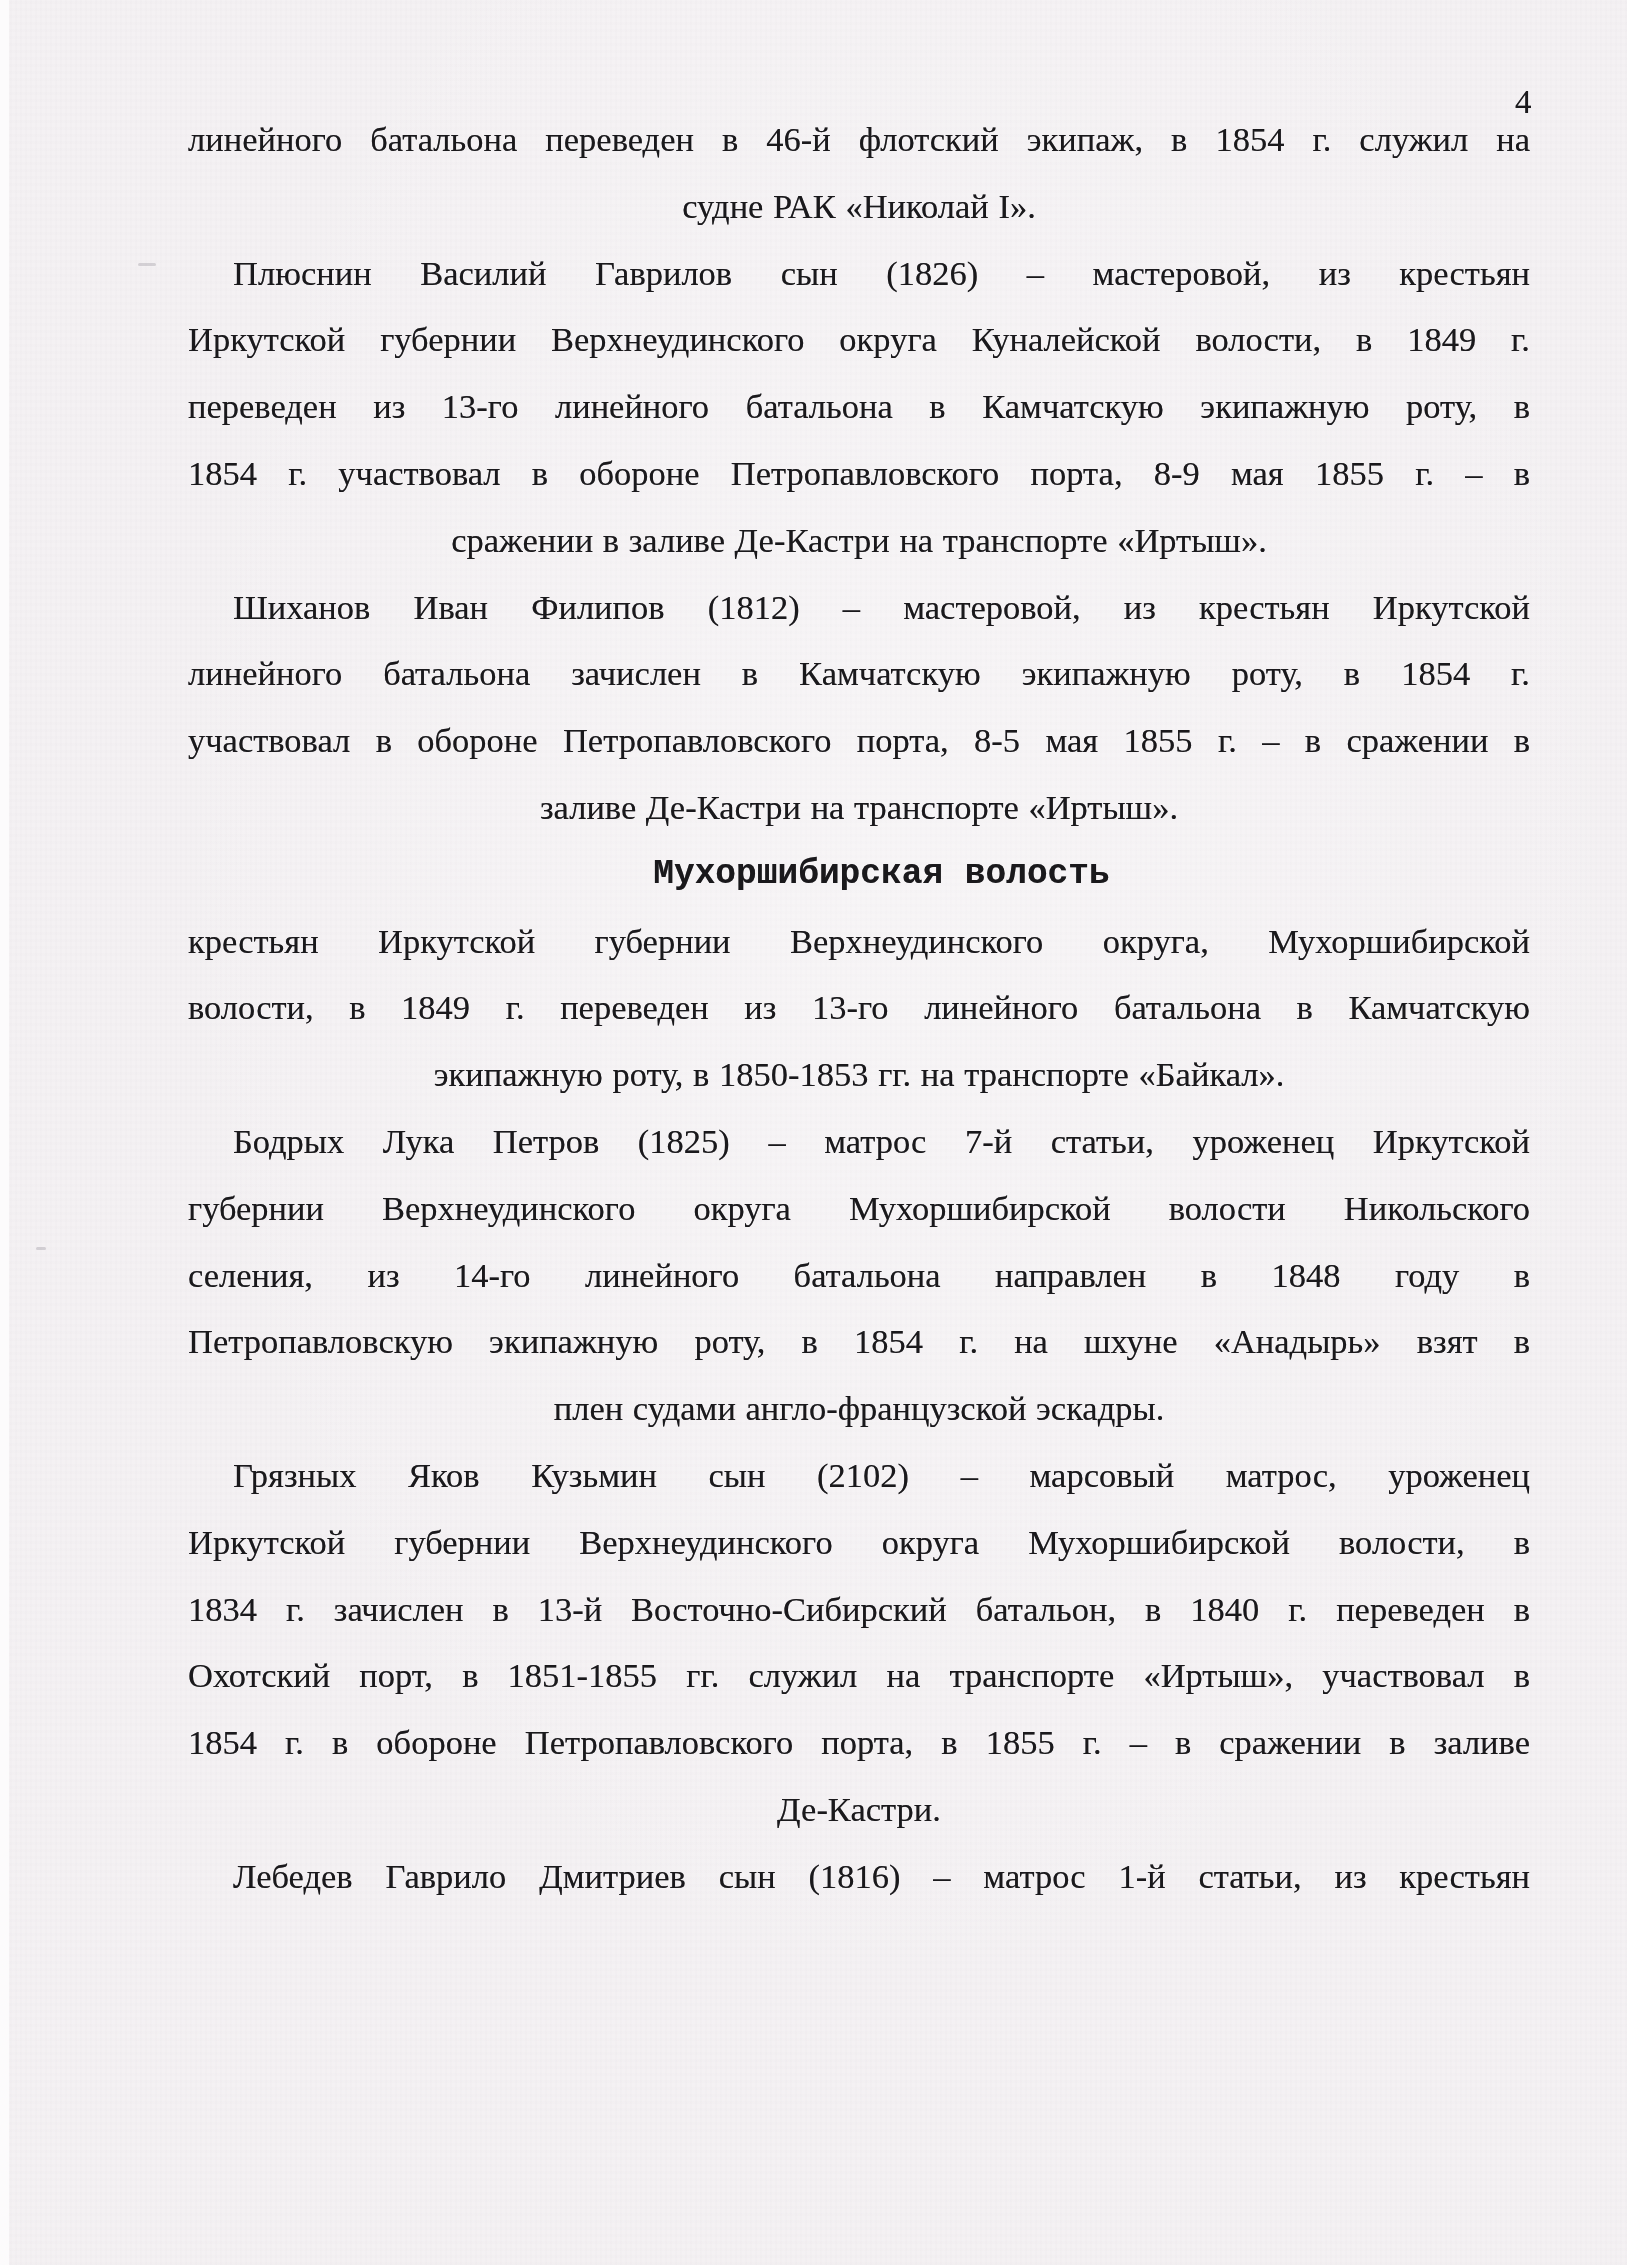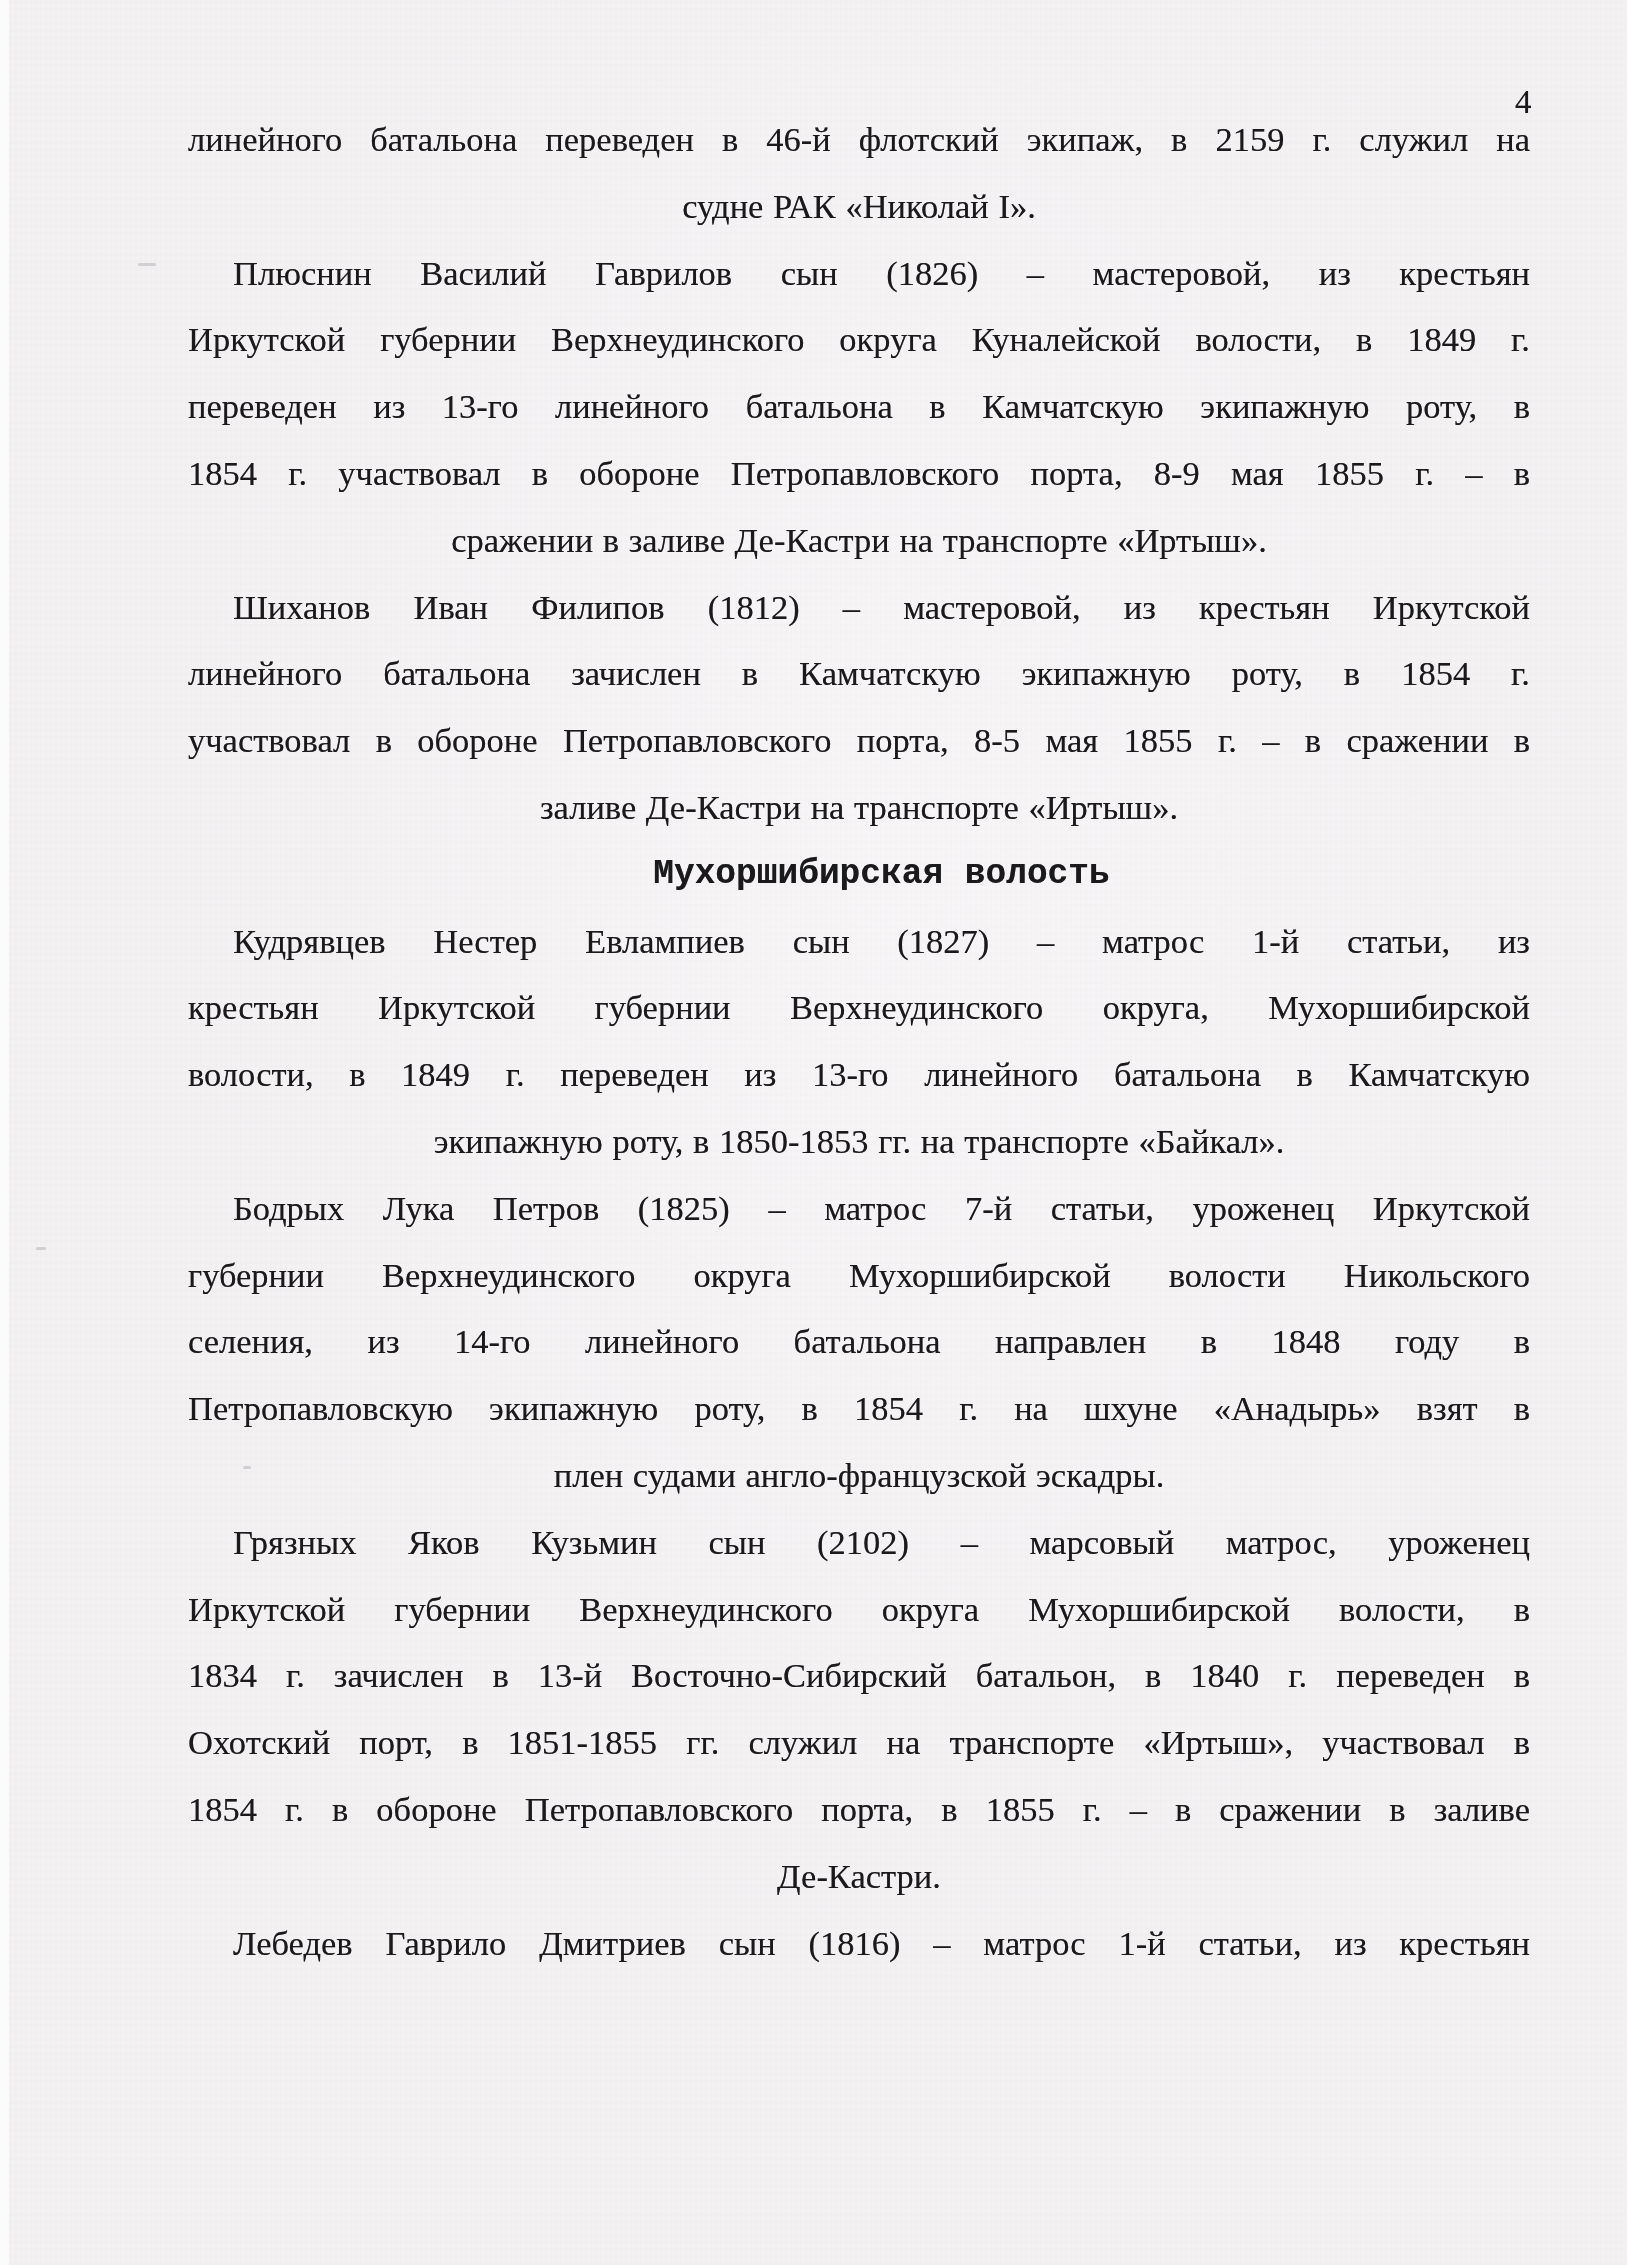--- a/index.html
+++ b/index.html
@@ -75,33 +75,32 @@
   .smudge.s2 { left: 36px;  top: 1247px; width: 10px; height: 3px; }
   .smudge.s3 { left: 243px; top: 1466px; width: 8px; height: 3px; }
 </style>
 </head>
 <body>
 
 <div class="page">
   <div class="page-number">4</div>
 
   <div class="text-block">
-      <div class="line just">линейного батальона переведен в 46-й флотский экипаж, в 2159 г. служил на</div>
+      <div class="line just">линейного батальона переведен в 46-й флотский экипаж, в 1854 г. служил на</div>
       <div class="line">судне РАК «Николай I».</div>
       <div class="line just indent">Плюснин Василий Гаврилов сын (1826) – мастеровой, из крестьян</div>
       <div class="line just">Иркутской губернии Верхнеудинского округа Куналейской волости, в 1849 г.</div>
       <div class="line just">переведен из 13-го линейного батальона в Камчатскую экипажную роту, в</div>
       <div class="line just">1854 г. участвовал в обороне Петропавловского порта, 8-9 мая 1855 г. – в</div>
       <div class="line">сражении в заливе Де-Кастри на транспорте «Иртыш».</div>
       <div class="line just indent">Шиханов Иван Филипов (1812) – мастеровой, из крестьян Иркутской</div>
       <div class="line just">линейного батальона зачислен в Камчатскую экипажную роту, в 1854 г.</div>
       <div class="line just">участвовал в обороне Петропавловского порта, 8-5 мая 1855 г. – в сражении в</div>
       <div class="line">заливе Де-Кастри на транспорте «Иртыш».</div>
       <div class="line indent bold">Мухоршибирская волость</div>
-      <div class="line just indent">Кудрявцев Нестер Евлампиев сын (1827) – матрос 1-й статьи, из</div>
       <div class="line just">крестьян Иркутской губернии Верхнеудинского округа, Мухоршибирской</div>
       <div class="line just">волости, в 1849 г. переведен из 13-го линейного батальона в Камчатскую</div>
       <div class="line">экипажную роту, в 1850-1853 гг. на транспорте «Байкал».</div>
       <div class="line just indent">Бодрых Лука Петров (1825) – матрос 7-й статьи, уроженец Иркутской</div>
       <div class="line just">губернии Верхнеудинского округа Мухоршибирской волости Никольского</div>
       <div class="line just">селения, из 14-го линейного батальона направлен в 1848 году в</div>
       <div class="line just">Петропавловскую экипажную роту, в 1854 г. на шхуне «Анадырь» взят в</div>
       <div class="line">плен судами англо-французской эскадры.</div>
       <div class="line just indent">Грязных Яков Кузьмин сын (2102) – марсовый матрос, уроженец</div>
       <div class="line just">Иркутской губернии Верхнеудинского округа Мухоршибирской волости, в</div>

